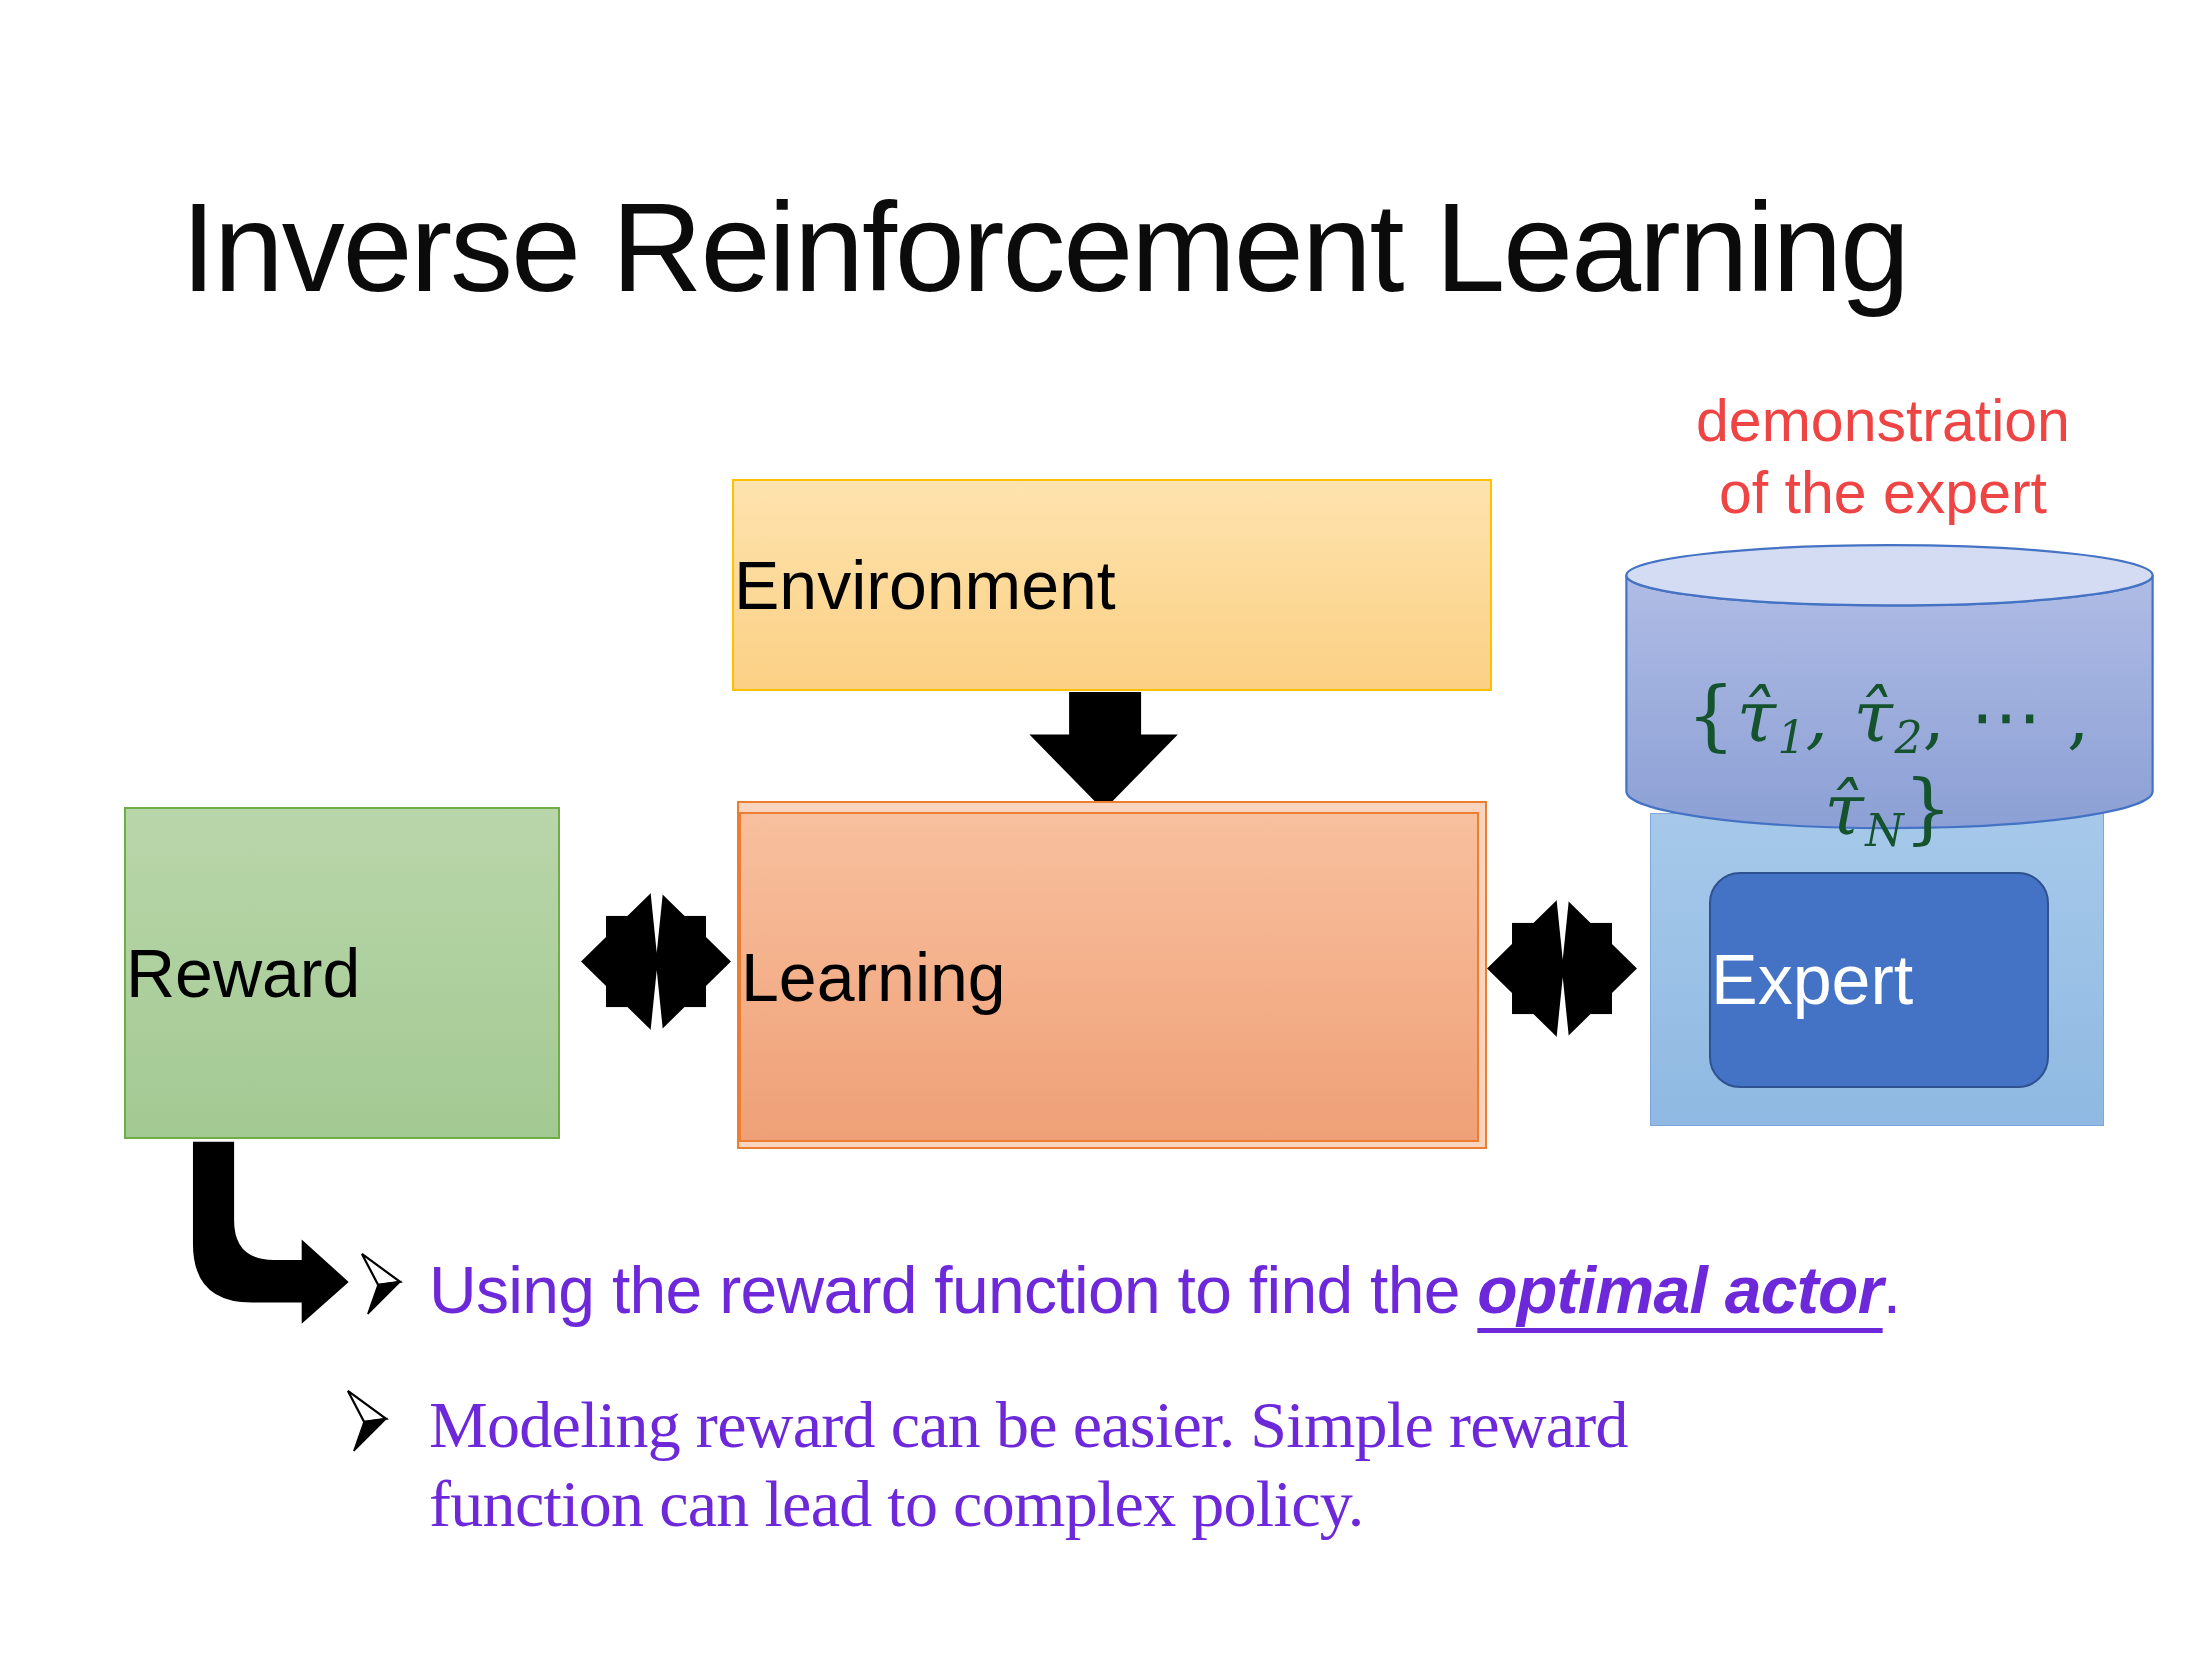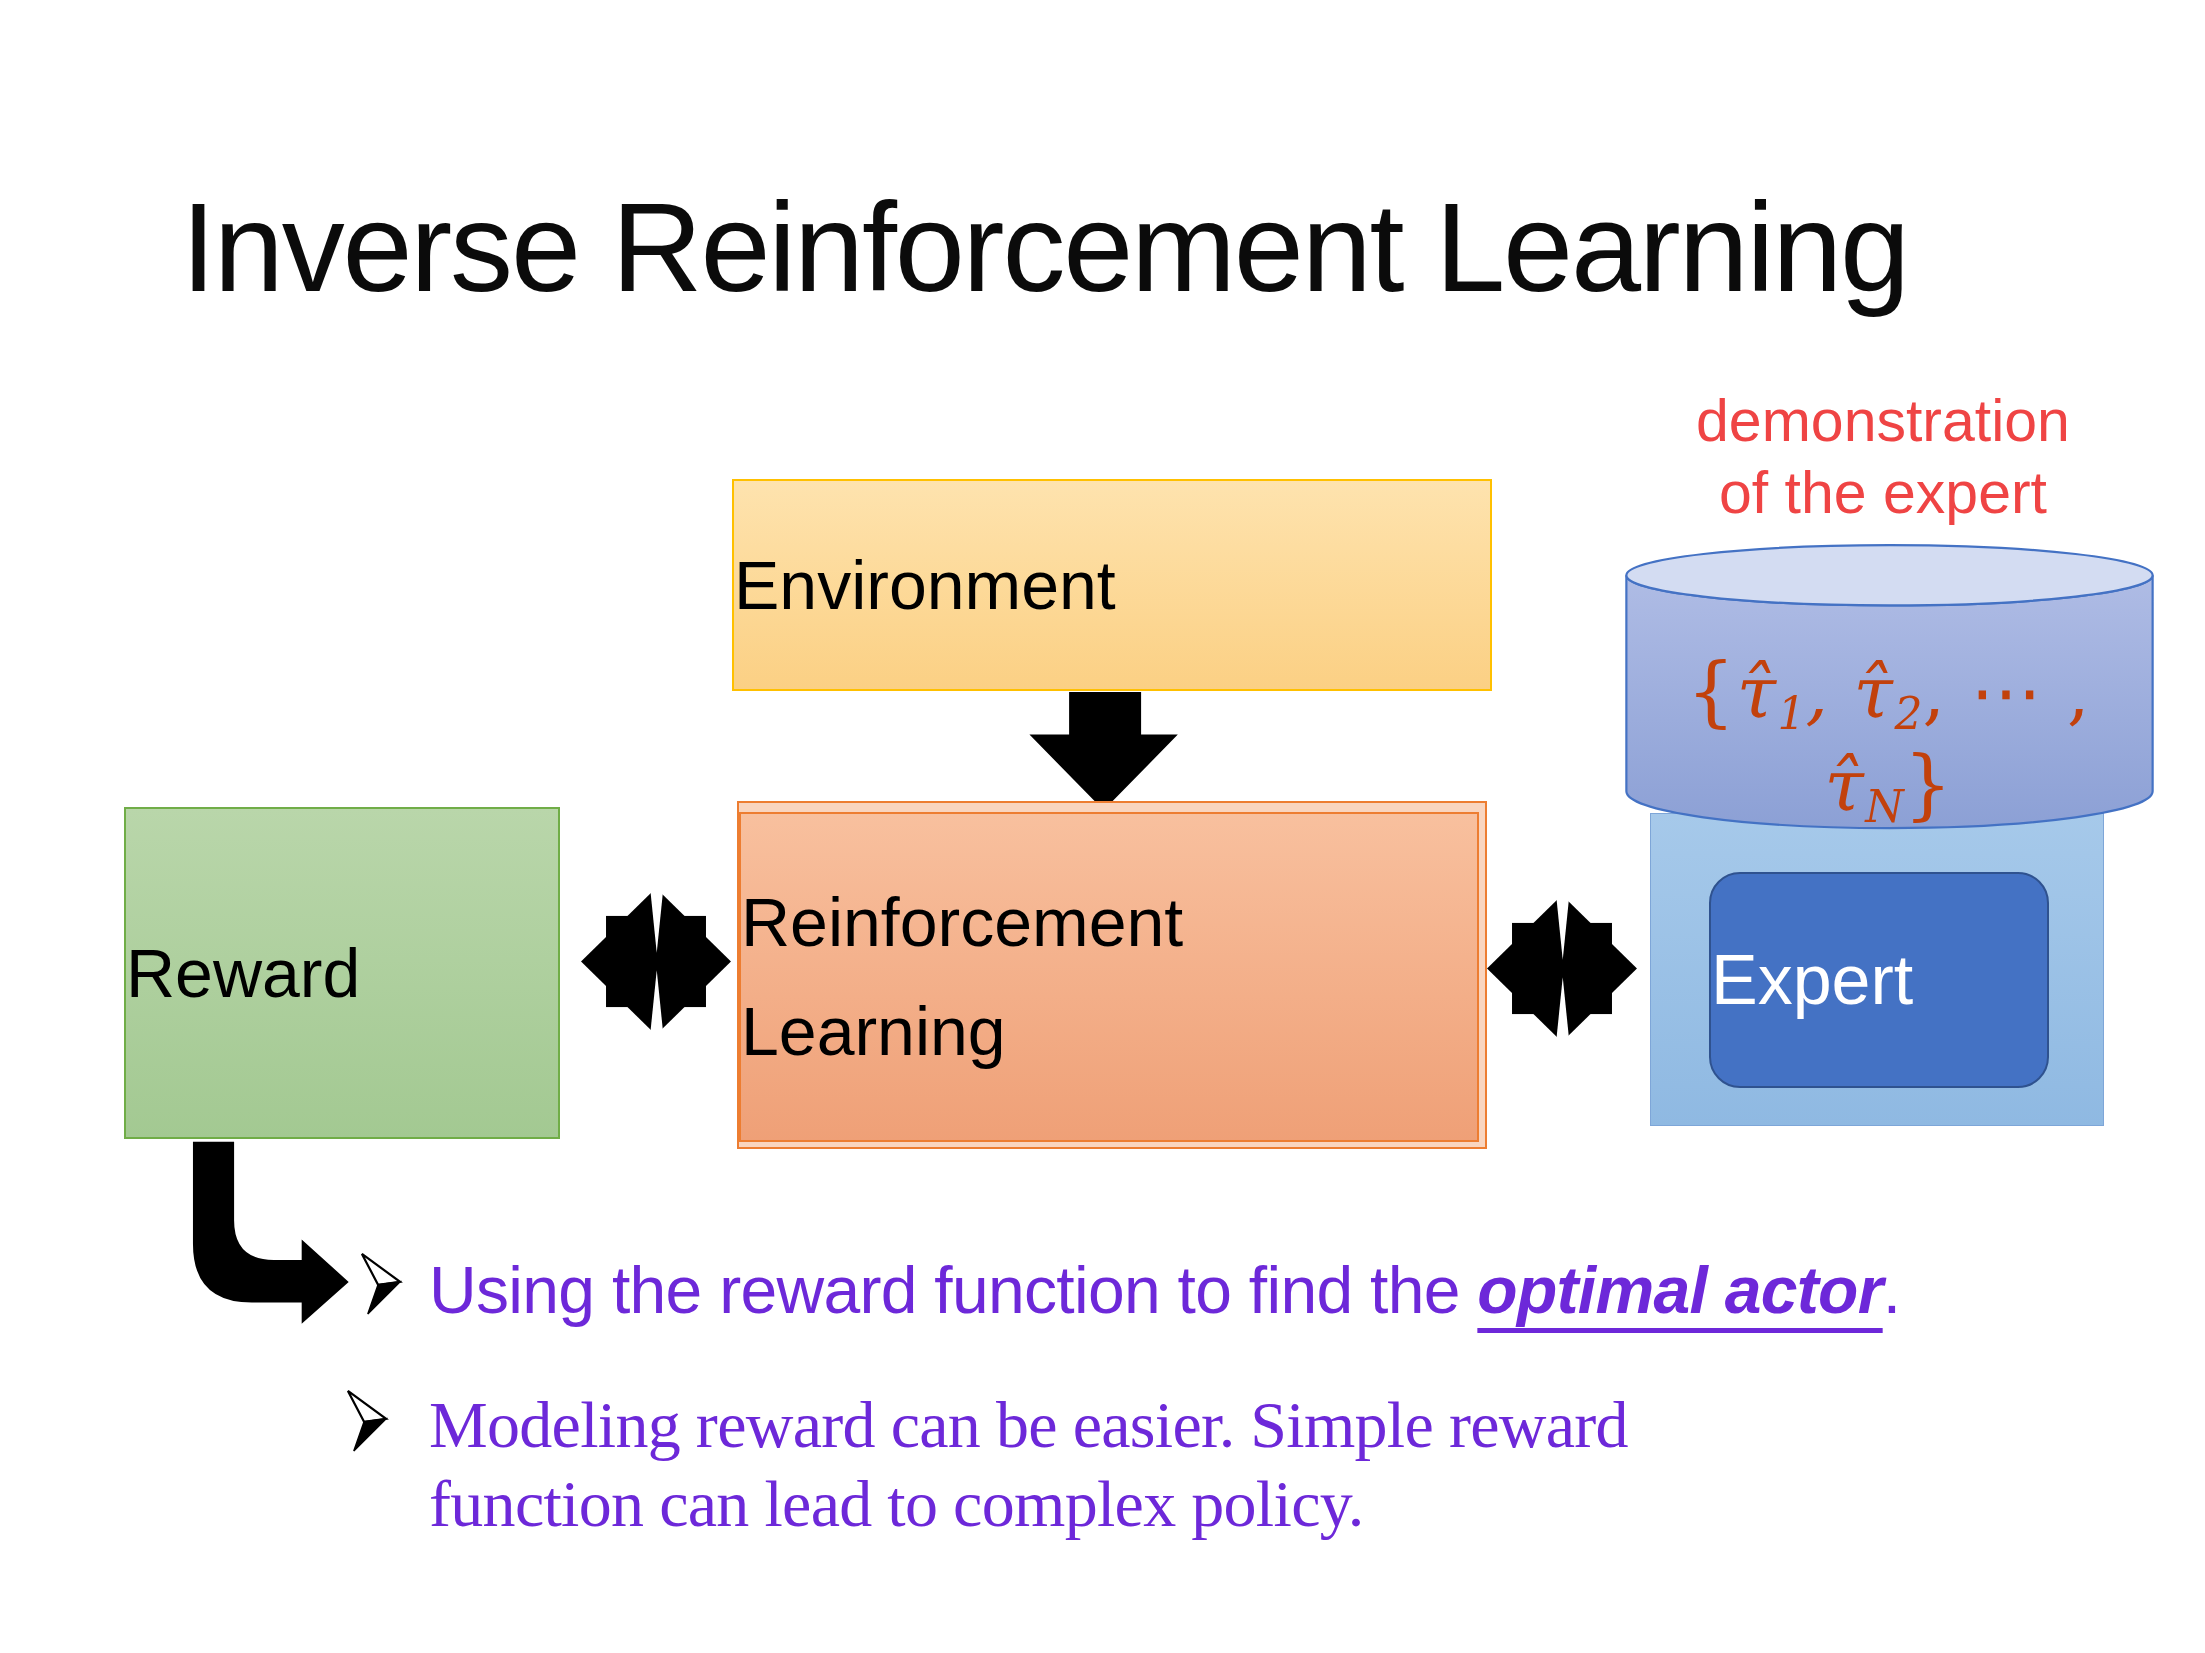--- a/index.html
+++ b/index.html
@@ -54,23 +54,23 @@
   }
   .expert-box{
     left:1709px;top:872px;width:340px;height:216px;
     border:2.9px solid var(--c-expert-border);border-radius:31px;
     background:var(--c-expert-fill);
     font-size:70px;color:#ffffff;
   }
 
   
   .cyl-math{
-    left:1639px;top:646px;width:500px;text-align:center;
+    left:1639px;top:670px;width:500px;text-align:center;
     font-family:"DejaVu Serif", serif;font-style:italic;
-    font-size:71px;color:#c2410c;letter-spacing:1.5px;
+    font-size:71px;color:#14532d;letter-spacing:1.5px;
   }
   .cyl-math .brace{font-style:normal;font-size:76px;}
   .cyl-math sub{font-size:0.62em;vertical-align:-0.28em;letter-spacing:0;}
   .cyl-math .dots{font-style:normal;}
 
   
   .bullet-text{
     font-size:66px;line-height:79px;color:#6d28d9;white-space:nowrap;letter-spacing:-0.7px;
   }
   .b1{left:429px;top:1251px;}
@@ -99,21 +99,20 @@
   <path d="M60,0 H158 V58 H208 L107,161 L6,58 H60 Z" style="fill:var(--c-arrow)"></path>
 </svg>
 
 <div class="abs dbox reward-box">
   <div>Reward</div>
 </div>
 
 <div class="abs rl-shadow"></div>
 
 <div class="abs dbox rl-box">
-  <div>Reinforcement</div>
   <div>Learning</div>
 </div>
 
 <svg class="abs" style="left:581px;top:888px;" width="150" height="147" viewBox="0 0 204 200">
   <polygon points="102,0 204,100 102,200 0,100" style="fill:var(--c-arrow)"></polygon>
   <rect x="34" y="38" width="136" height="124" style="fill:var(--c-arrow)"></rect>
   <polygon points="94,0 112,0 103,88" fill="#ffffff"></polygon>
   <polygon points="94,200 112,200 103,112" fill="#ffffff"></polygon>
 </svg>
 

